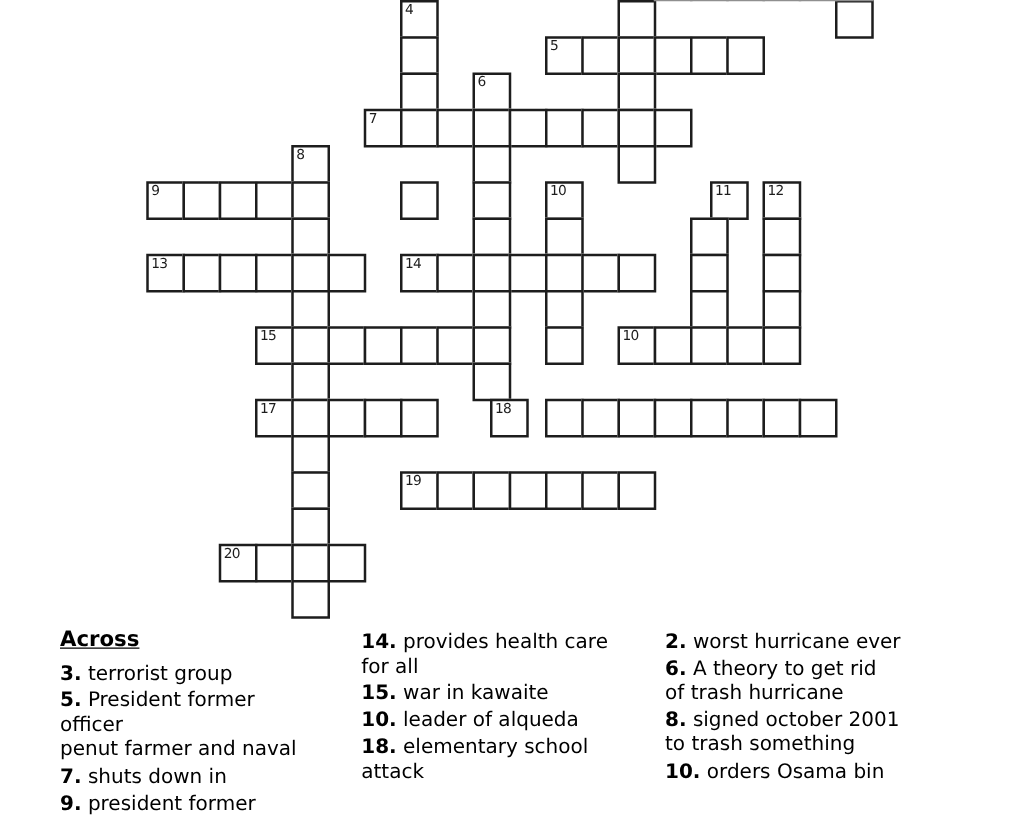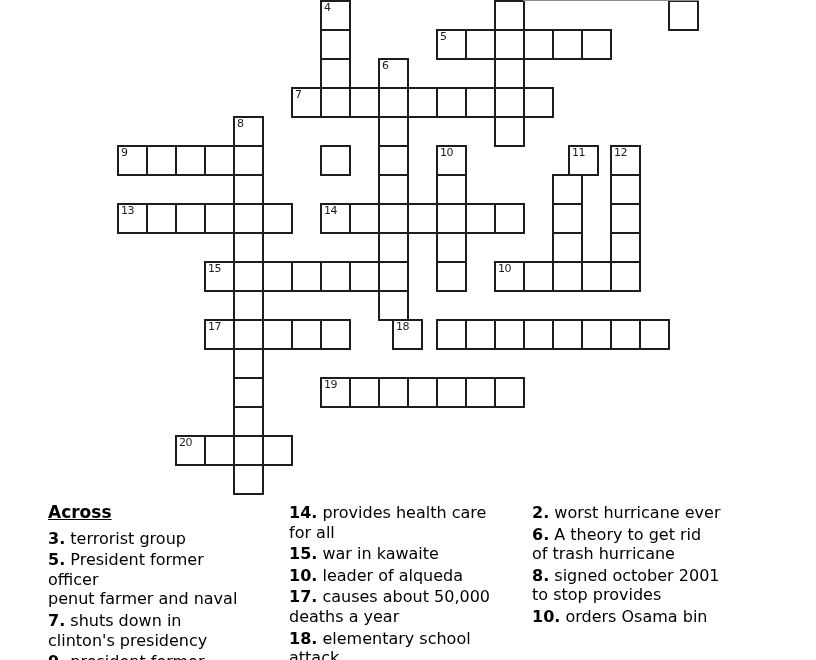--- a/index.html
+++ b/index.html
@@ -179,30 +179,29 @@
       <div class="cell cut" style="left: 581px; top: -30px;"></div>
       <div class="cell cut" style="left: 610px; top: -30px;"></div>
       <div class="cell cut" style="left: 639px; top: -30px;"></div>
       <div class="cell cut" style="left: 668px; top: -30px;"></div>
     </div>
   <div class="clues">
       <div class="clue-col" style="left: 48px; width: 238px;">
         <div class="clue-header">Across</div>
         <div class="clue"><span class="num">3.</span> terrorist group</div>
         <div class="clue"><span class="num">5.</span> President former<span class="cont">officer</span><span class="cont">penut farmer and naval</span></div>
-        <div class="clue"><span class="num">7.</span> shuts down in<span class="cont">clinton's presidency</span></div>
+        <div class="clue"><span class="num">7.</span> shuts down in</div>
         <div class="clue"><span class="num">9.</span> president former</div>
       </div>
       <div class="clue-col" style="left: 289px; width: 238px;">
         <div class="clue"><span class="num">14.</span> provides health care<span class="cont">for all</span></div>
         <div class="clue"><span class="num">15.</span> war in kawaite</div>
         <div class="clue"><span class="num">10.</span> leader of alqueda</div>
-        <div class="clue"><span class="num">17.</span> causes about 50,000<span class="cont">deaths a year</span></div>
         <div class="clue"><span class="num">18.</span> elementary school<span class="cont">attack</span></div>
       </div>
       <div class="clue-col" style="left: 532px; width: 275px;">
         <div class="clue"><span class="num">2.</span> worst hurricane ever</div>
         <div class="clue"><span class="num">6.</span> A theory to get rid<span class="cont">of trash hurricane</span></div>
-        <div class="clue"><span class="num">8.</span> signed october 2001<span class="cont">to stop provides</span></div>
+        <div class="clue"><span class="num">8.</span> signed october 2001<span class="cont">to trash something</span></div>
         <div class="clue"><span class="num">10.</span> orders Osama bin</div>
       </div>
     </div>
 </div>
 
 </body></html>

